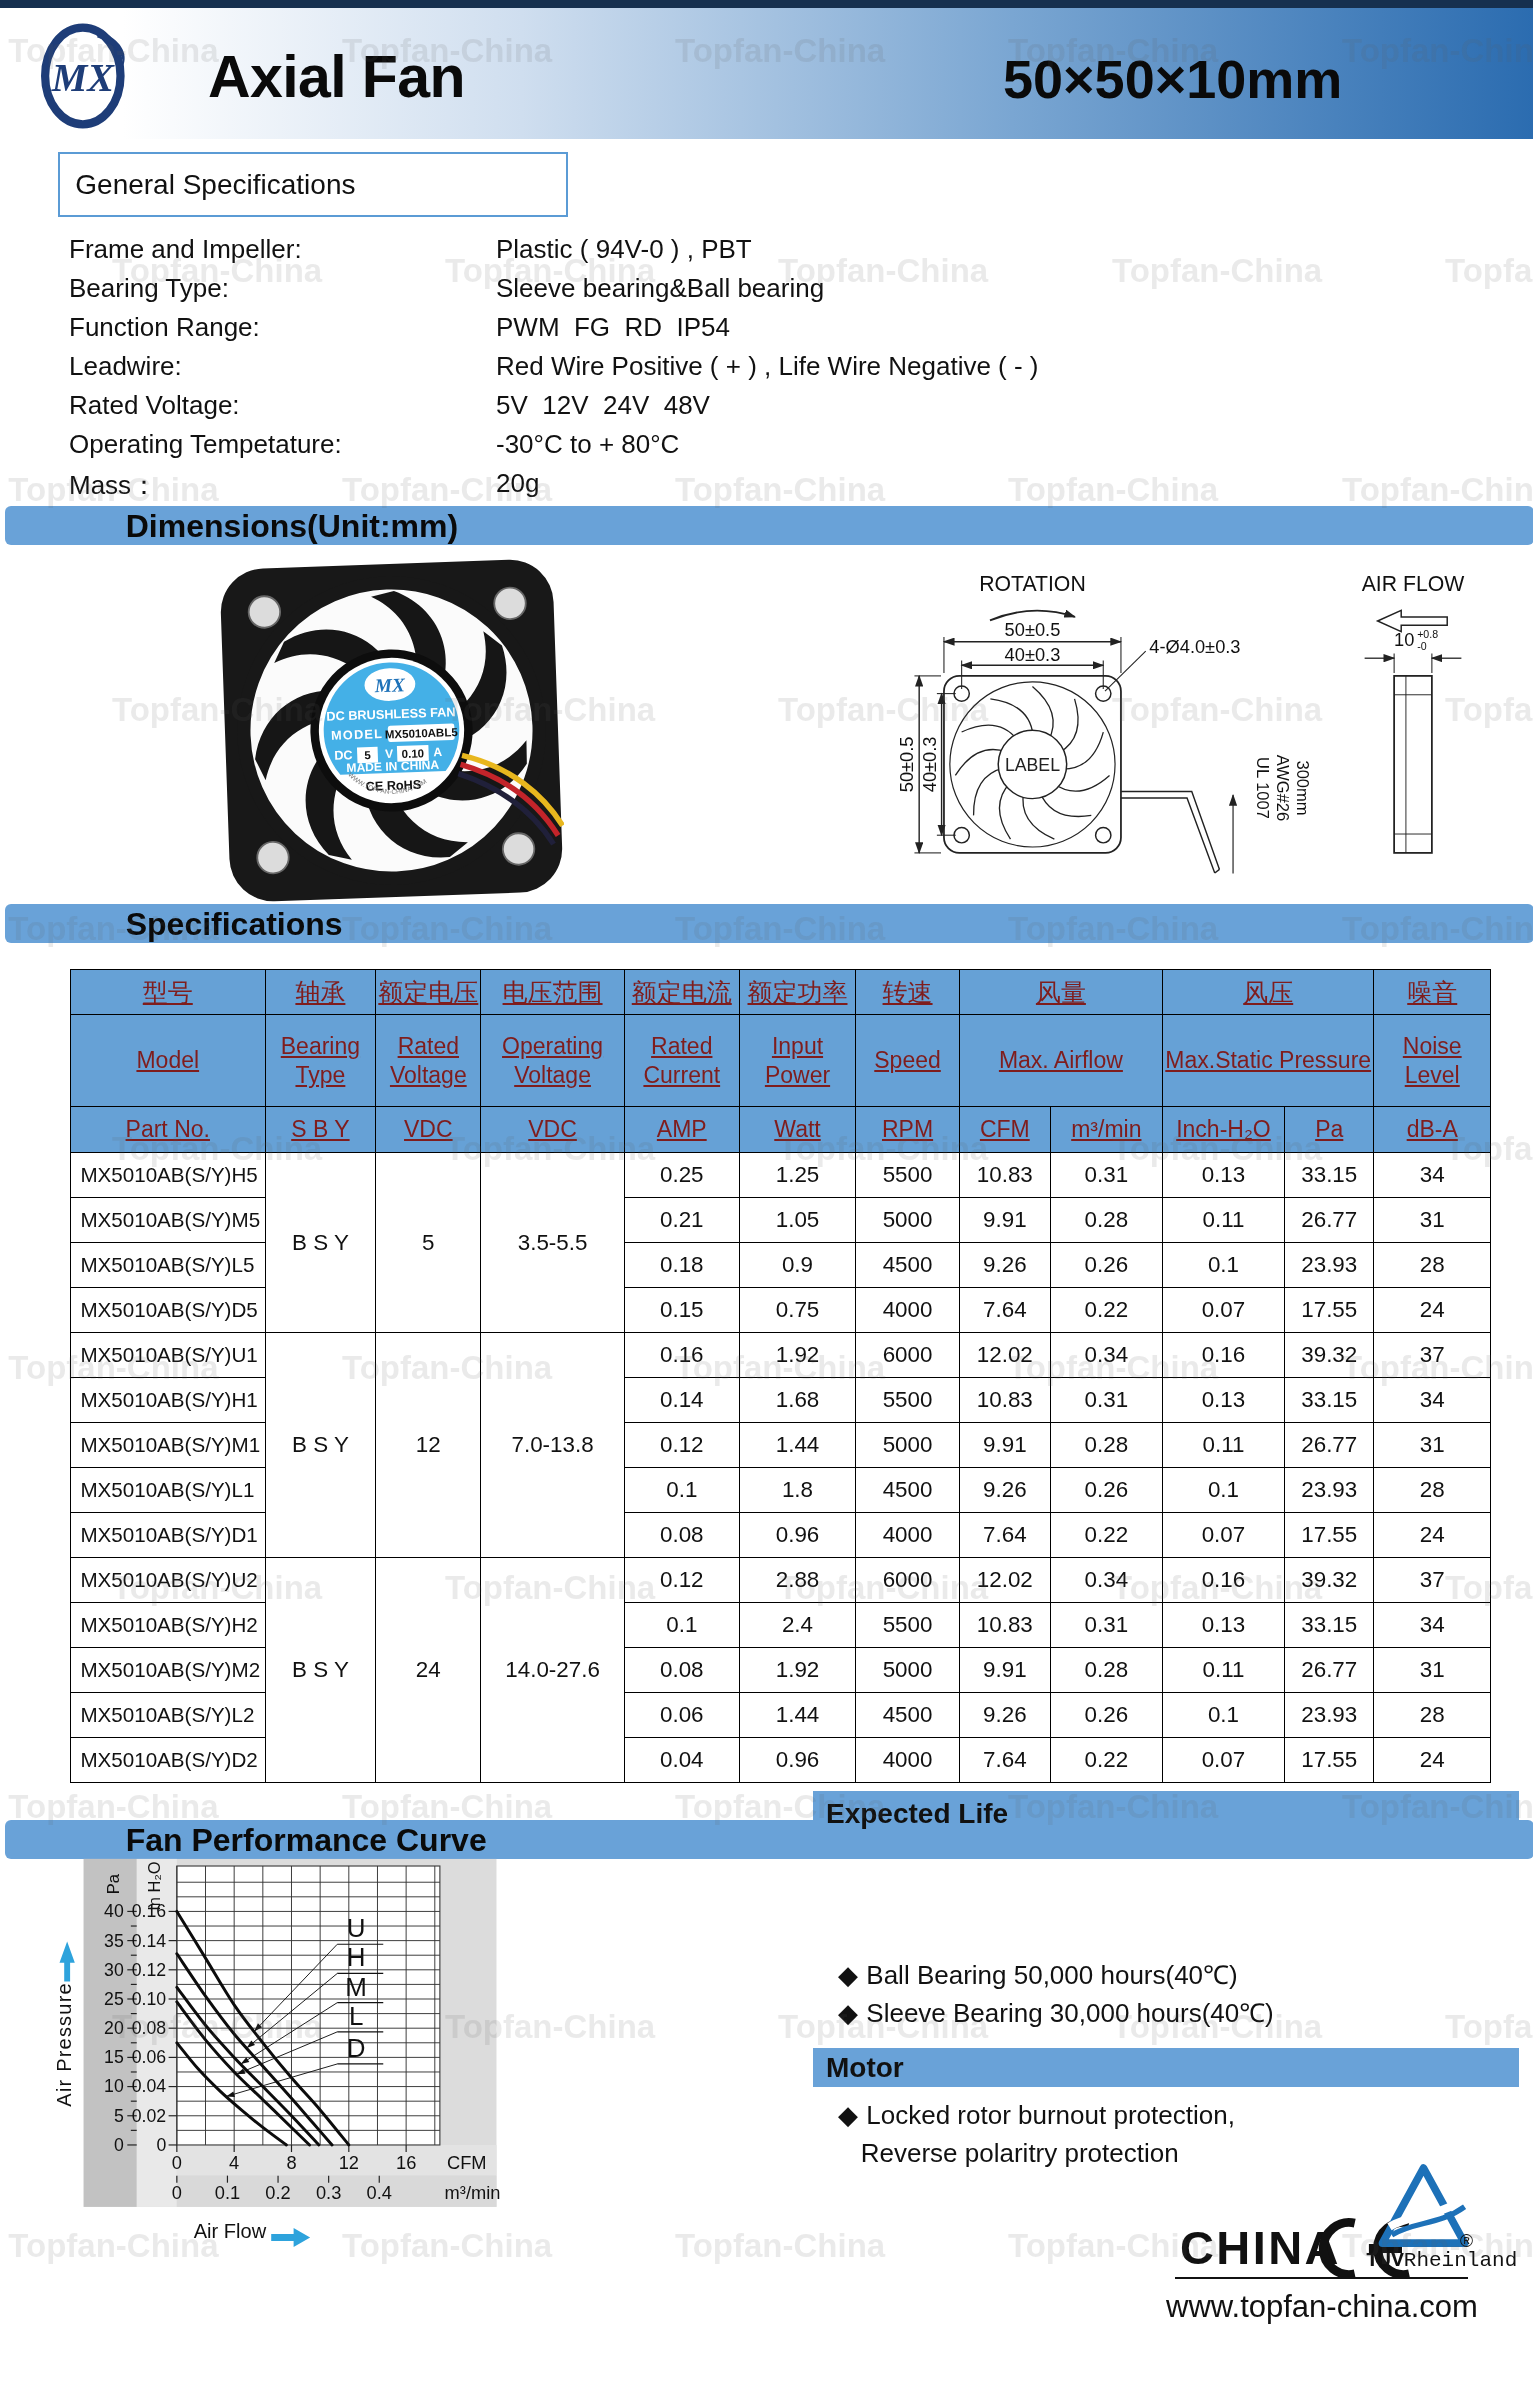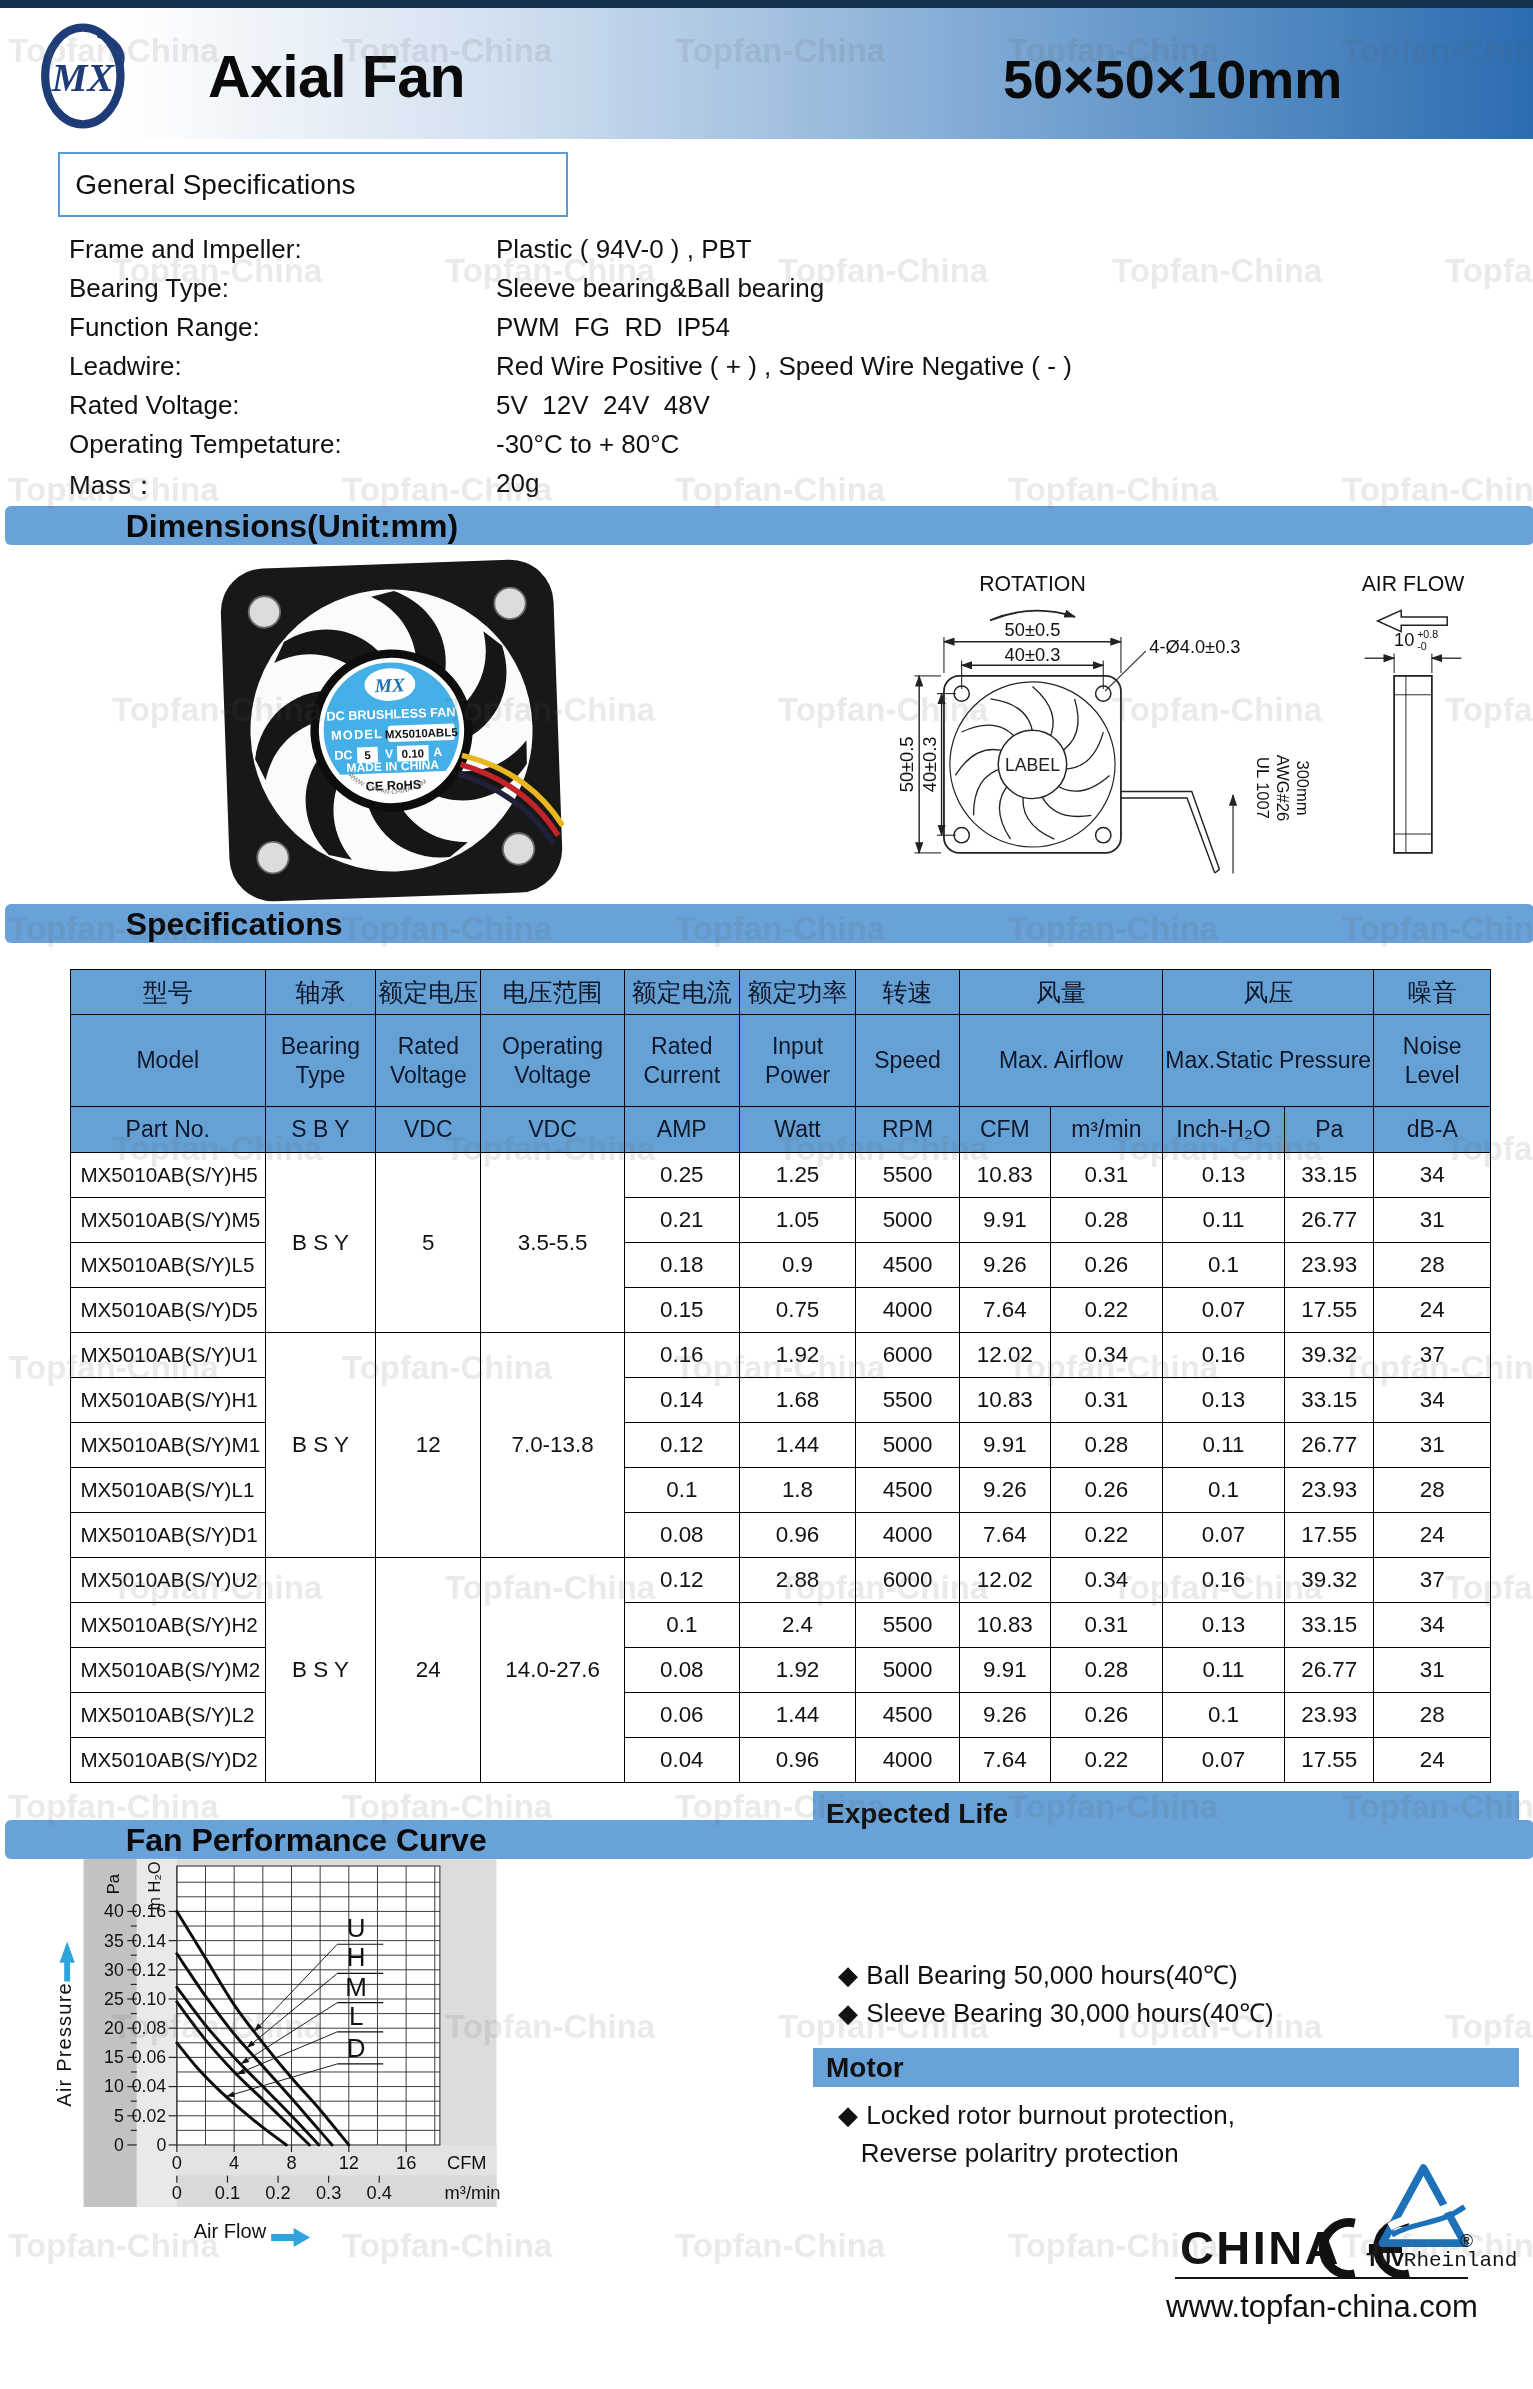--- a/index.html
+++ b/index.html
@@ -24,21 +24,21 @@
   .bar > span{position:absolute;left:121px;top:50%;transform:translateY(-50%);font-size:32px;font-weight:600;color:#0a0a0a;}
   .bar-dim{top:506px;} .bar-spec{top:904px;} .bar-curve{top:1820px;}
   .sidebar{left:813px;width:706px;background:#69a2d8;}
   .sidebar > span{position:absolute;left:13px;top:50%;transform:translateY(-50%);font-size:28px;font-weight:600;}
   .bar-life{top:1791px;height:46px;text-align:center;} .bar-motor{top:2048px;height:39px;}
   .bullet-row{position:relative;height:38px;font-size:26px;white-space:pre;}
   .bullet-ico{margin-right:8.3px;}
   
   #spec-table{position:absolute;left:70px;top:969px;width:1421px;border-collapse:collapse;table-layout:fixed;}
   #spec-table th,#spec-table td{border:1.8px solid #000;text-align:center;font-weight:400;padding:0;overflow:hidden;}
-  #spec-table thead th{background:#66a1d6;color:#0f172a;}
+  #spec-table thead th{background:#66a1d6;color:#7f1d1d;text-decoration:underline;}
   #spec-table .cn th{height:44px;font-size:25px;}
   #spec-table .en th{height:91px;font-size:23px;line-height:1.25;}
   #spec-table .un th{height:45px;font-size:23px;}
   #spec-table tbody td{height:44px;font-size:22.4px;background:#fff;}
   #spec-table td.part{text-align:left;padding-left:9.4px;font-size:20.6px;}
   
   #chart{left:53px;top:1853px;width:460px;height:407px;}
   
   .rohs{left:1180px;top:2220px;font-size:47px;font-weight:800;letter-spacing:2.4px;}
   .tuv-name{left:1366px;top:2249px;font-size:21px;font-family:Liberation Mono, monospace;}
@@ -79,21 +79,21 @@
       <div class="gs-row">
         <span class="gs-label">Bearing Type:</span>
         <span class="gs-value">Sleeve bearing&amp;Ball bearing</span>
       </div>
       <div class="gs-row">
         <span class="gs-label">Function Range:</span>
         <span class="gs-value">PWM  FG  RD  IP54</span>
       </div>
       <div class="gs-row">
         <span class="gs-label">Leadwire:</span>
-        <span class="gs-value">Red Wire Positive ( + ) , Speed Wire Negative ( - )</span>
+        <span class="gs-value">Red Wire Positive ( + ) , Life Wire Negative ( - )</span>
       </div>
       <div class="gs-row">
         <span class="gs-label">Rated Voltage:</span>
         <span class="gs-value">5V  12V  24V  48V</span>
       </div>
       <div class="gs-row">
         <span class="gs-label">Operating Tempetature:</span>
         <span class="gs-value">-30°C to + 80°C</span>
       </div>
       <div class="gs-row">

